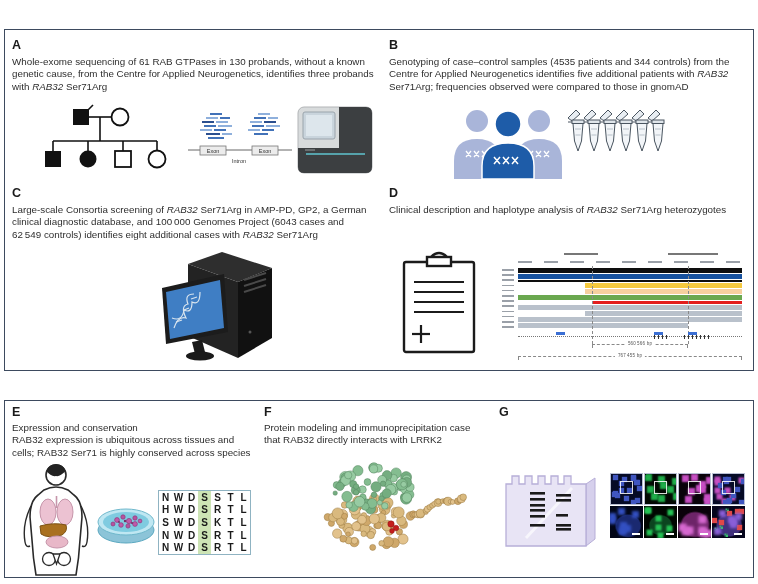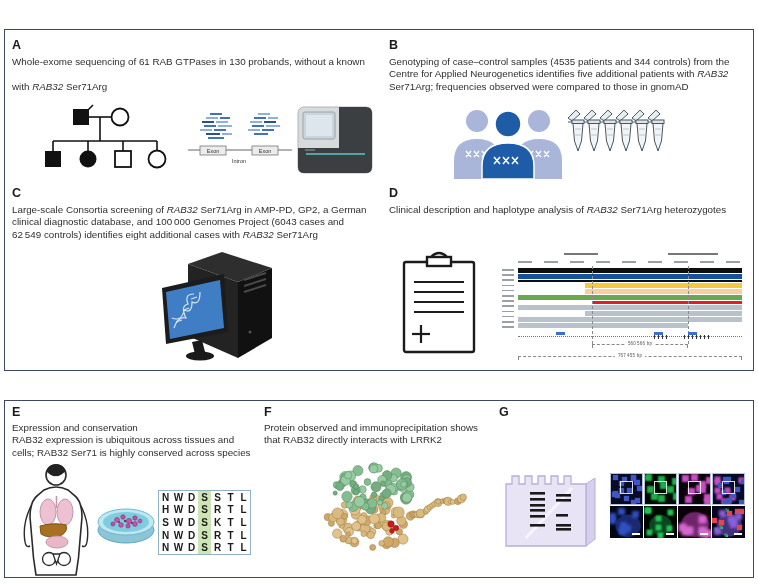--- a/index.html
+++ b/index.html
@@ -59,21 +59,21 @@
 <body>
 
 <div class="fig">
 
   <div class="section-header" id="hdr1">
     <span>Step 1: Genetic discovery</span>
   </div>
   <div class="section-box" id="box1"></div>
 
   <div class="pl" style="left:12px;top:38px">A</div>
-  <div class="ptext" style="left:12px;top:56px;width:368px"><span>Whole-exome sequencing of 61 RAB GTPases in 130 probands, without a known</span><br><br><span>with </span><span style="font-style: italic;">RAB32</span><span> Ser71Arg</span></div>
+  <div class="ptext" style="left:12px;top:56px;width:368px"><span>Whole-exome sequencing of 61 RAB GTPases in 130 probands, without a known</span><br><span>genetic cause, from the Centre for Applied Neurogenetics, identifies three probands</span><br><span>with </span><span style="font-style: italic;">RAB32</span><span> Ser71Arg</span></div>
 
   <div class="pl" style="left:389px;top:38px">B</div>
   <div class="ptext" style="left:389px;top:56px;width:368px"><span>Genotyping of case–control samples (4535 patients and 344 controls) from the</span><br><span>Centre for Applied Neurogenetics identifies five additional patients with </span><span style="font-style: italic;">RAB32</span><br><span>Ser71Arg; frequencies observed were compared to those in gnomAD</span></div>
 
   <div class="pl" style="left:12px;top:186px">C</div>
   <div class="ptext" style="left:12px;top:204px;width:368px"><span>Large-scale Consortia screening of </span><span style="font-style: italic;">RAB32</span><span> Ser71Arg in AMP-PD, GP2, a German</span><br><span>clinical diagnostic database, and 100 000 Genomes Project (6043 cases and</span><br><span>62 549 controls) identifies eight additional cases with </span><span style="font-style: italic;">RAB32</span><span> Ser71Arg</span></div>
 
   <div class="pl" style="left:389px;top:186px">D</div>
   <div class="ptext" style="left:389px;top:204px;width:368px"><span>Clinical description and haplotype analysis of </span><span style="font-style: italic;">RAB32</span><span> Ser71Arg heterozygotes</span></div>
 
@@ -343,21 +343,21 @@
   <div class="microtick" style="left: 76px; top: 1px; width: 34px; height: 2px; background: rgb(119, 119, 119);"></div>
       <div class="microtick" style="left: 180px; top: 1px; width: 50px; height: 2px; background: rgb(119, 119, 119);"></div>
     </div>
 
   <div class="section-box" id="box2"></div>
 
   <div class="pl" style="left:12px;top:405px">E</div>
   <div class="ptext" style="left:12px;top:422px;width:250px"><span>Expression and conservation</span><br><span>RAB32 expression is ubiquitous across tissues and</span><br><span>cells; RAB32 Ser71 is highly conserved across species</span></div>
 
   <div class="pl" style="left:264px;top:405px">F</div>
-  <div class="ptext" style="left:264px;top:422px;width:225px"><span>Protein observed and immunoprecipitation shows</span><br><span>that RAB32 directly interacts with LRRK2</span></div>
+  <div class="ptext" style="left:264px;top:422px;width:225px"><span>Protein modeling and immunoprecipitation case</span><br><span>that RAB32 directly interacts with LRRK2</span></div>
 
   <div class="pl" style="left:499px;top:405px">G</div>
 
   <svg style="position:absolute;left:10px;top:462px" width="92" height="116" viewBox="0 0 92 116">
     <circle cx="46" cy="13" r="10" fill="#fff" stroke="#2a2a2a" stroke-width="1.6"></circle>
     <path d="M36.5,9 A10,10 0 0 1 55.5,9 Q50,15 46,14 Q41,15 36.5,9 Z" fill="#222"></path>
     <path d="M34,28 Q46,22 58,28 L64,33 Q72,39 72,55 L70,78 Q69,96 66,113 L26,113 Q23,96 22,78 L20,55 Q20,39 28,33 Z" fill="#fff" stroke="#2a2a2a" stroke-width="1.6"></path>
     <path d="M21,44 Q12,62 15,80 Q16,86 20,84" fill="none" stroke="#2a2a2a" stroke-width="1.4"></path>
     <path d="M71,44 Q80,62 77,80 Q76,86 72,84" fill="none" stroke="#2a2a2a" stroke-width="1.4"></path>
     <ellipse cx="38" cy="50" rx="8" ry="13" fill="#ecc2d2" stroke="#c695aa" stroke-width="1"></ellipse>

